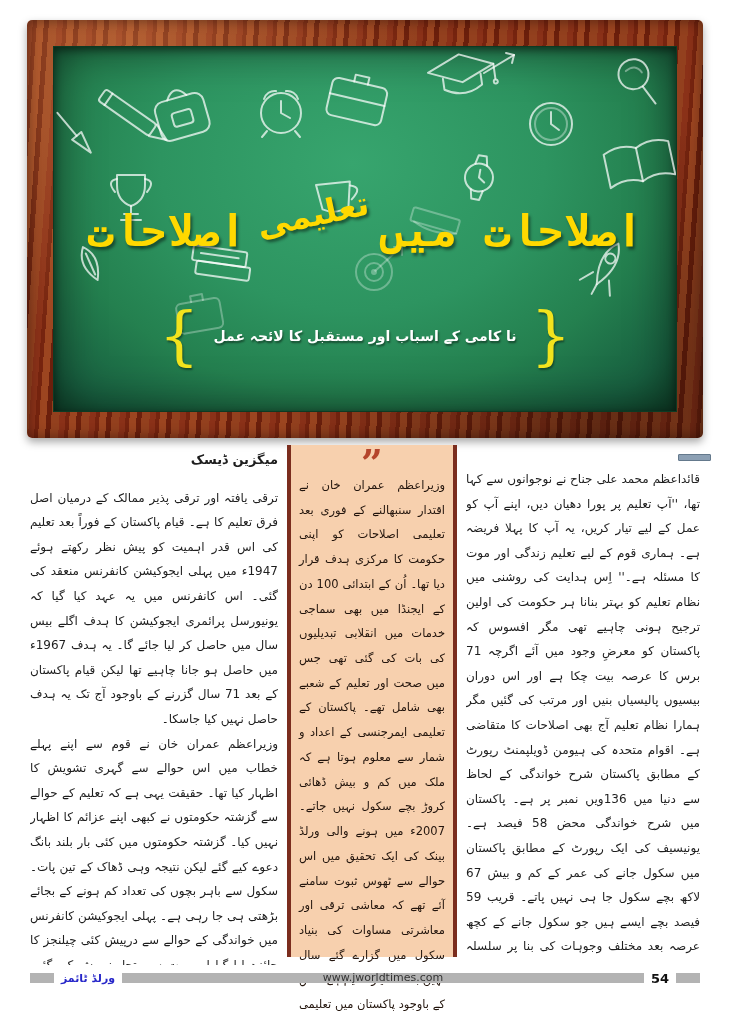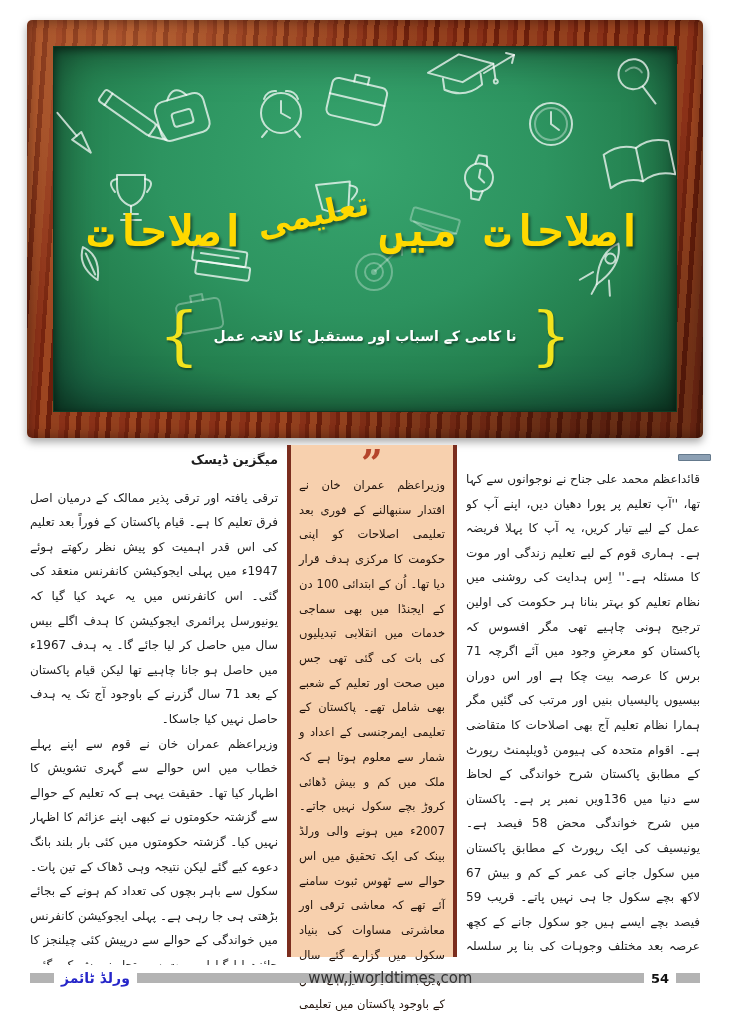--- a/index.html
+++ b/index.html
@@ -93,23 +93,23 @@
     position: absolute; top: 454px; right: 19px; width: 33px; height: 7px;
     background: #8ca0b4; border: 1px solid #64798c; border-radius: 1px;
   }
 
   
   .footer {
     position: absolute; left: 30px; right: 30px; top: 971px; height: 14px;
     display: flex; align-items: center; gap: 7px;
   }
   .f-sq { width: 24px; height: 10px; background: #b3b3b3; flex: 0 0 auto; }
-  .f-brand { color: #2626c9; font-weight: bold; font-size: 14px; direction: rtl; white-space: nowrap; }
+  .f-brand { color: #2626c9; font-weight: bold; font-size: 11px; direction: rtl; white-space: nowrap; }
   .f-bar { flex: 1; height: 10px; background: #b3b3b3; display: flex; align-items: center; justify-content: center; }
-  .f-url { font-size: 15px; color: #333333; line-height: 10px; text-align: right; }
+  .f-url { font-size: 11px; color: #333333; line-height: 10px; text-align: right; }
   .f-num { font-weight: bold; font-size: 13px; color: #111111; }
 </style>
 </head>
 <body>
 
 <div class="page">
 
   <div class="board-frame">
     <div class="board">
 

